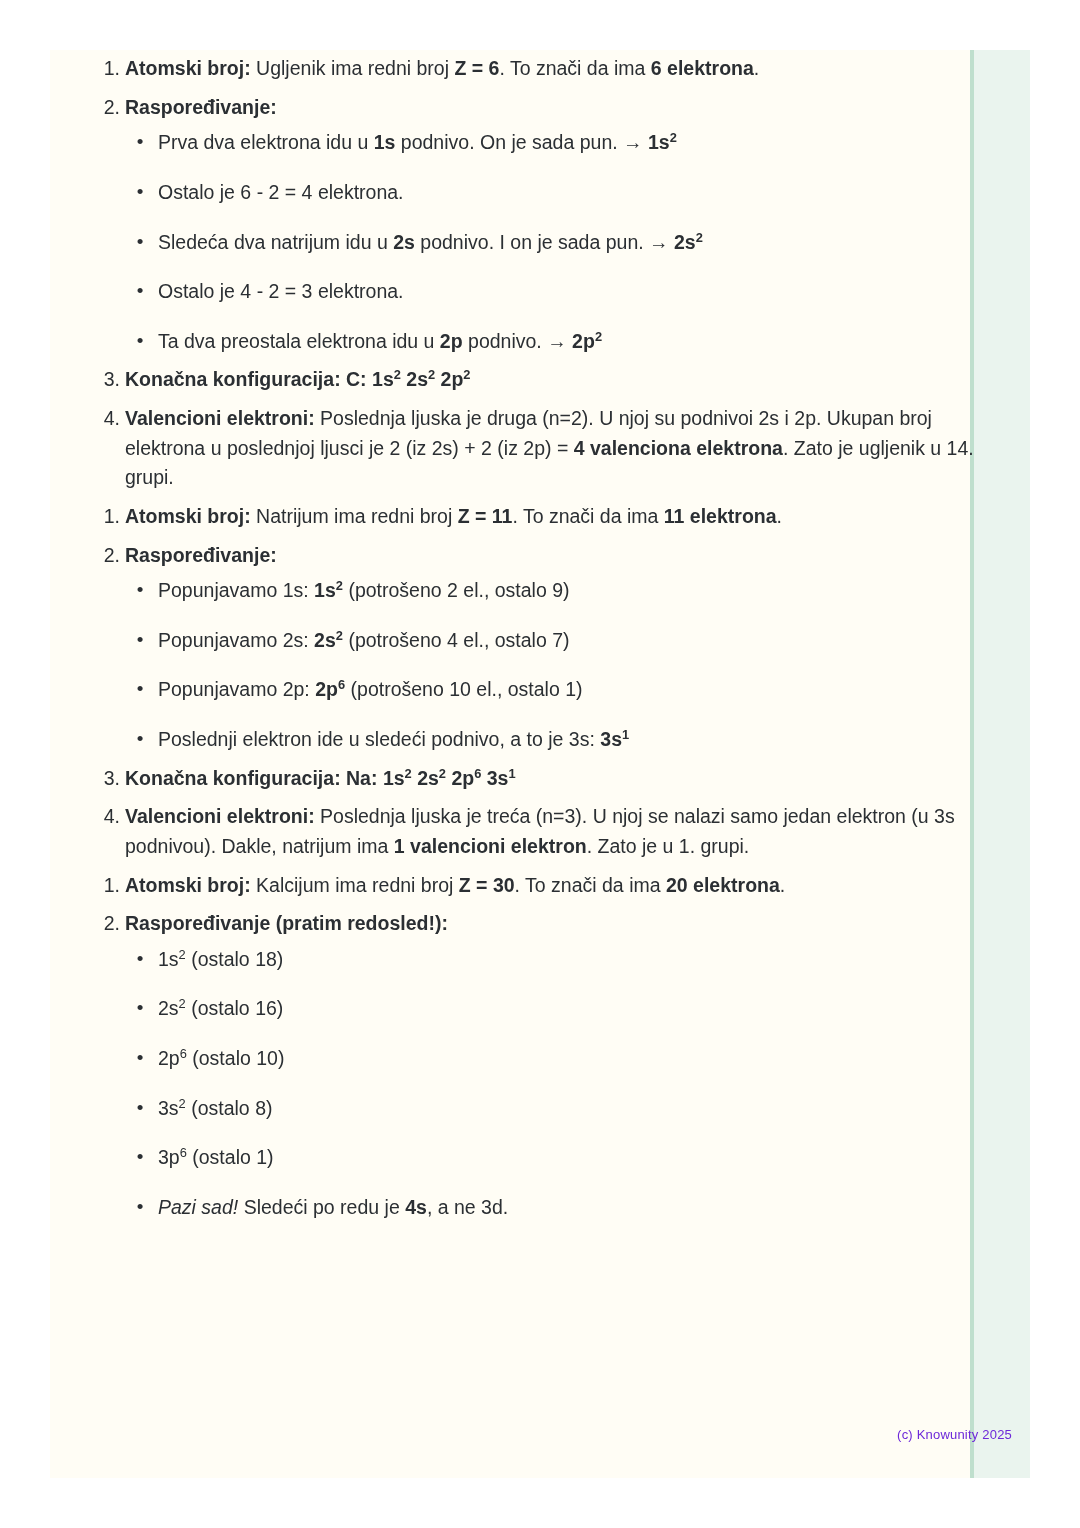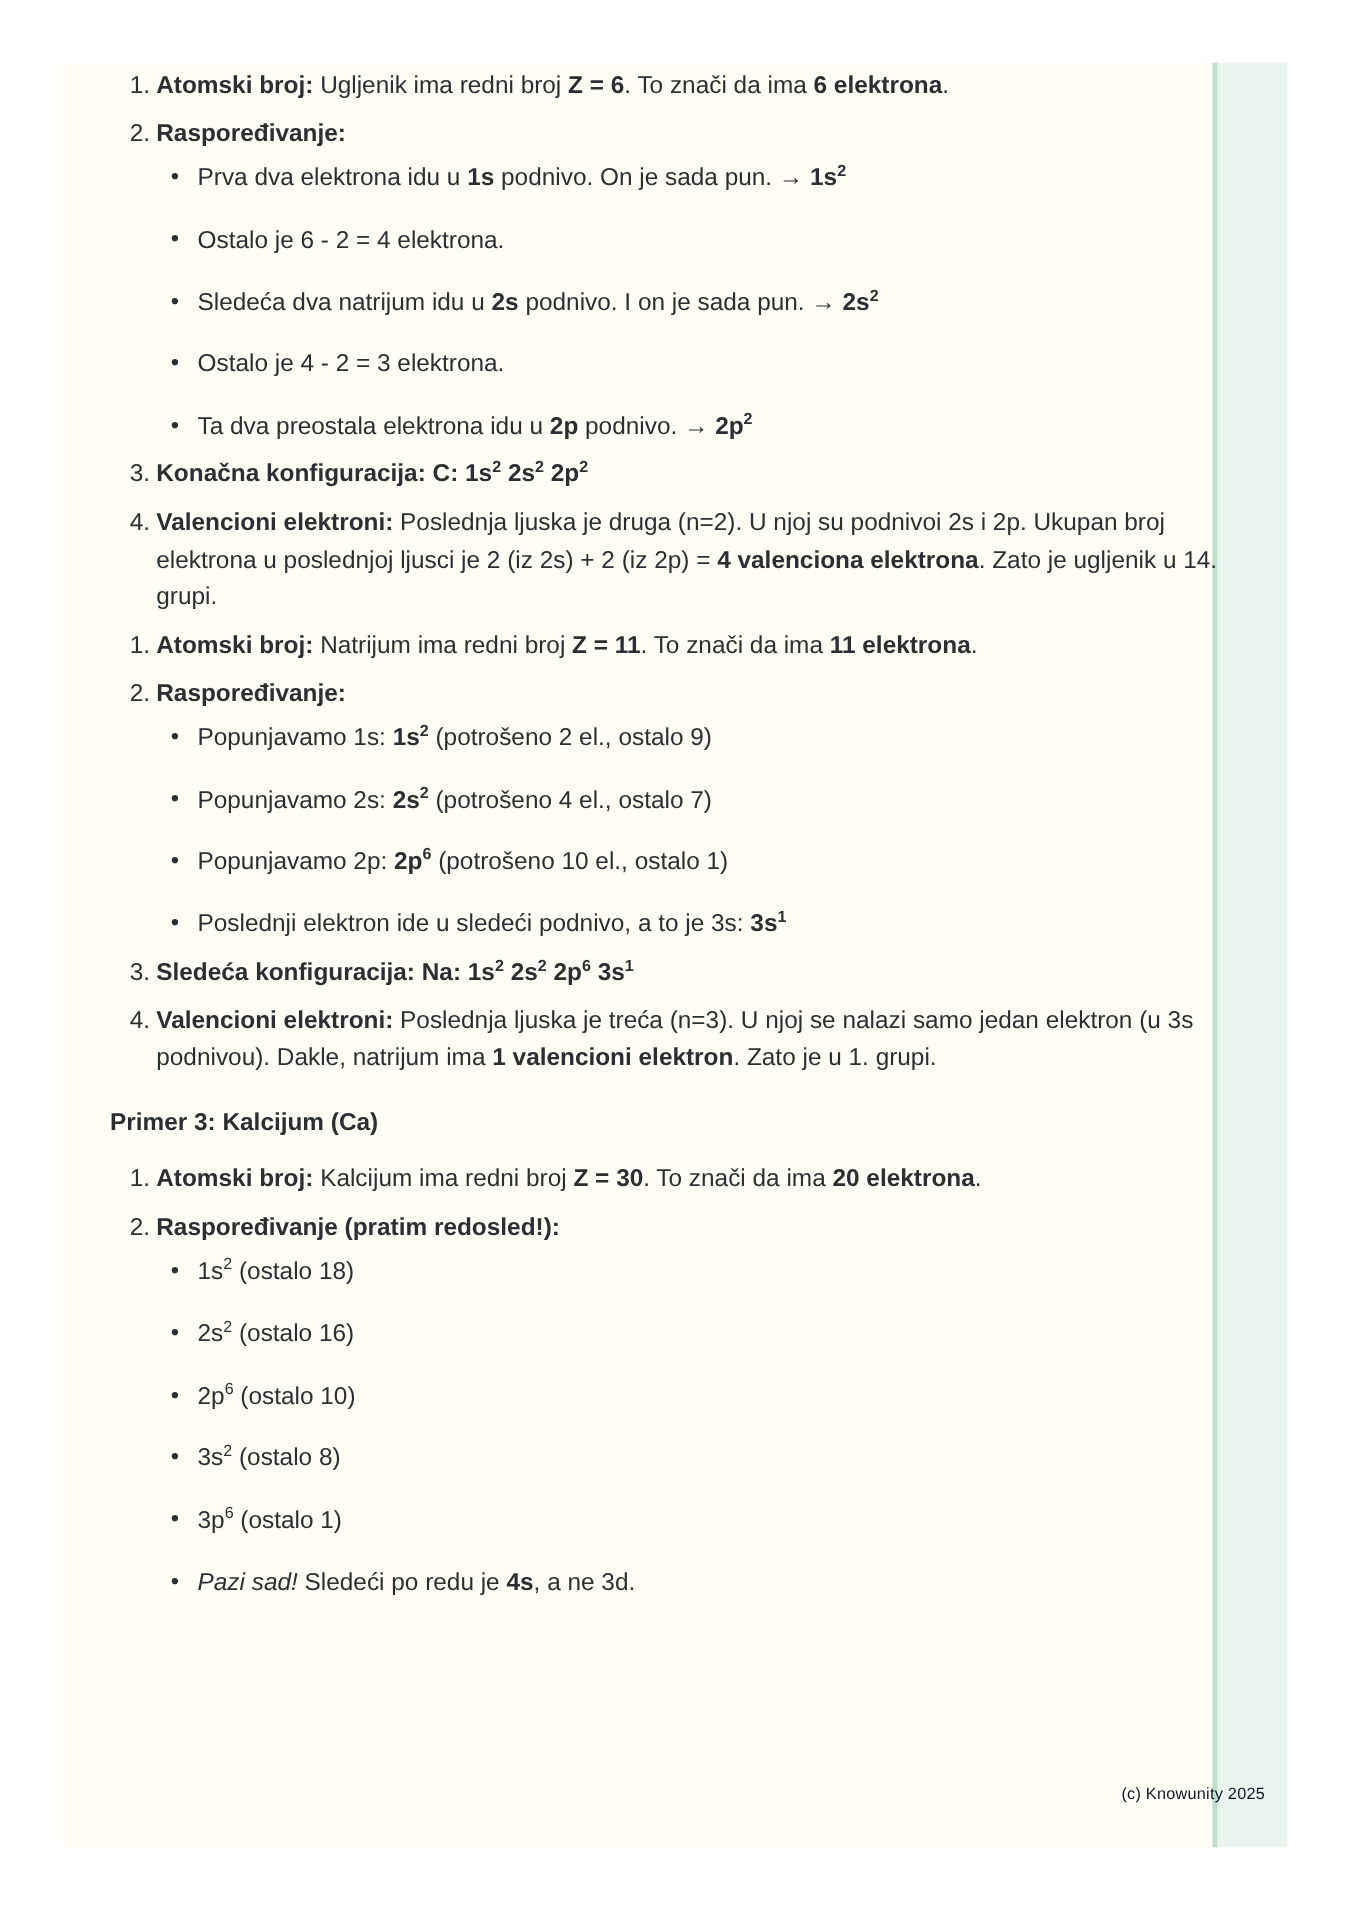--- a/index.html
+++ b/index.html
@@ -109,21 +109,21 @@
     line-height: 0;
   }
 
   .gap-sm { margin-bottom: 14px; }
 
   #watermark {
     position: absolute;
     right: 18px;
     bottom: 36px;
     font-size: 13px;
-    color: #0f172a;
+    color: #6d28d9;
     letter-spacing: 0.2px;
     white-space: nowrap;
     z-index: 5;
   }
 </style>
 </head>
 <body>
 
 <div id="page">
 
@@ -205,30 +205,29 @@
             <li>
               <span class="dot">•</span>
               <span>Poslednji elektron ide u sledeći podnivo, a to je 3s: </span><b><span>3s</span><sup>1</sup></b>
             </li>
           </ul>
         </span>
       </li>
 
       <li class="gap-sm">
         <span class="marker">3.</span>
-        <span class="li-body"><b><span>Sledeća konfiguracija: Na: 1s</span><sup>2</sup><span> 2s</span><sup>2</sup><span> 2p</span><sup>6</sup><span> 3s</span><sup>1</sup></b></span>
+        <span class="li-body"><b><span>Konačna konfiguracija: Na: 1s</span><sup>2</sup><span> 2s</span><sup>2</sup><span> 2p</span><sup>6</sup><span> 3s</span><sup>1</sup></b></span>
       </li>
 
       <li>
         <span class="marker">4.</span>
         <span class="li-body"><b>Valencioni elektroni:</b><span> Poslednja ljuska je treća (n=3). U njoj se nalazi samo jedan elektron (u 3s podnivou). Dakle, natrijum ima </span><b>1 valencioni elektron</b><span>. Zato je u 1. grupi.</span></span>
       </li>
     </ol>
 
-    <h3 class="section-head">Primer 3: Kalcijum (Ca)</h3>
 
     <ol class="num-list">
       <li>
         <span class="marker">1.</span>
         <span class="li-body"><b>Atomski broj:</b><span> Kalcijum ima redni broj </span><b>Z = 30</b><span>. To znači da ima </span><b>20 elektrona</b><span>.</span></span>
       </li>
 
       <li>
         <span class="marker">2.</span>
         <span class="li-body">

